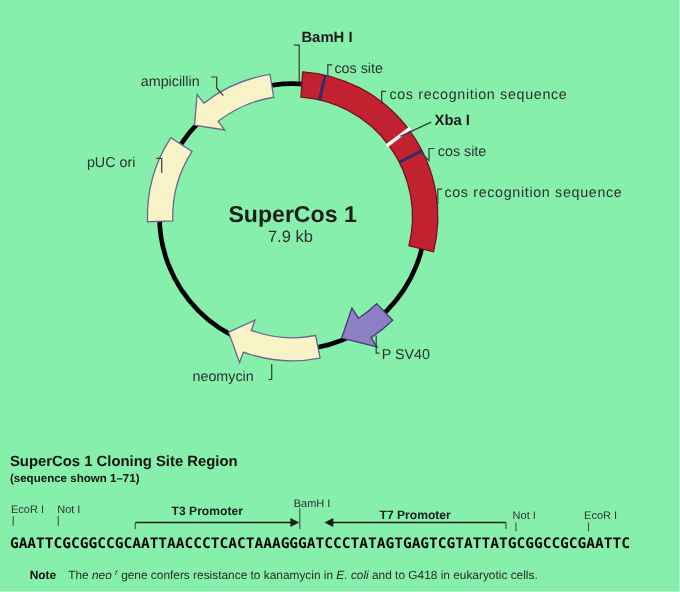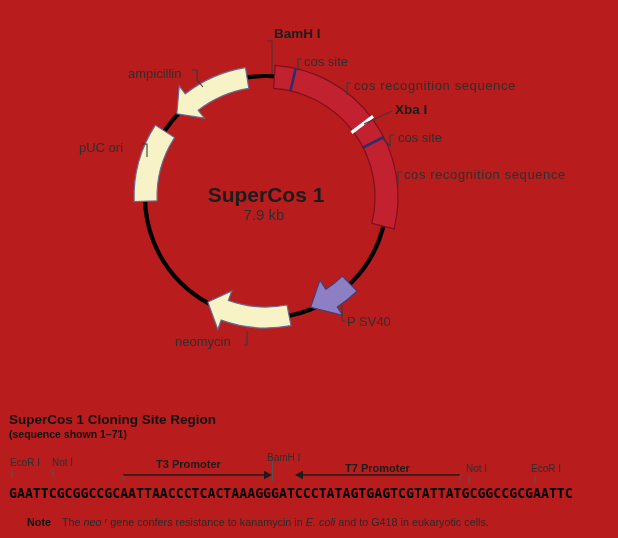--- a/index.html
+++ b/index.html
@@ -1,20 +1,20 @@
 <!DOCTYPE html>
 <html><head>
 <meta charset="utf-8">
 <style>
   html, body { margin: 0; padding: 0; background: #ffffff; }
   .stage {
     position: relative;
     width: 618px;
     height: 538px;
-    background: #b91c1c;
+    background: #86efac;
     overflow: hidden;
   }
   svg.diagram {
     position: absolute;
     left: 0; top: 0;
     font-family: "Liberation Sans", sans-serif;
   }
   .map-label   { fill: #2f2f2f; font-size: 13px; }
   .map-label-b { fill: #1c1c1c; font-size: 13.5px; font-weight: bold; }
   .leader      { stroke: #3a3a3a; stroke-width: 1.1; fill: none; }

